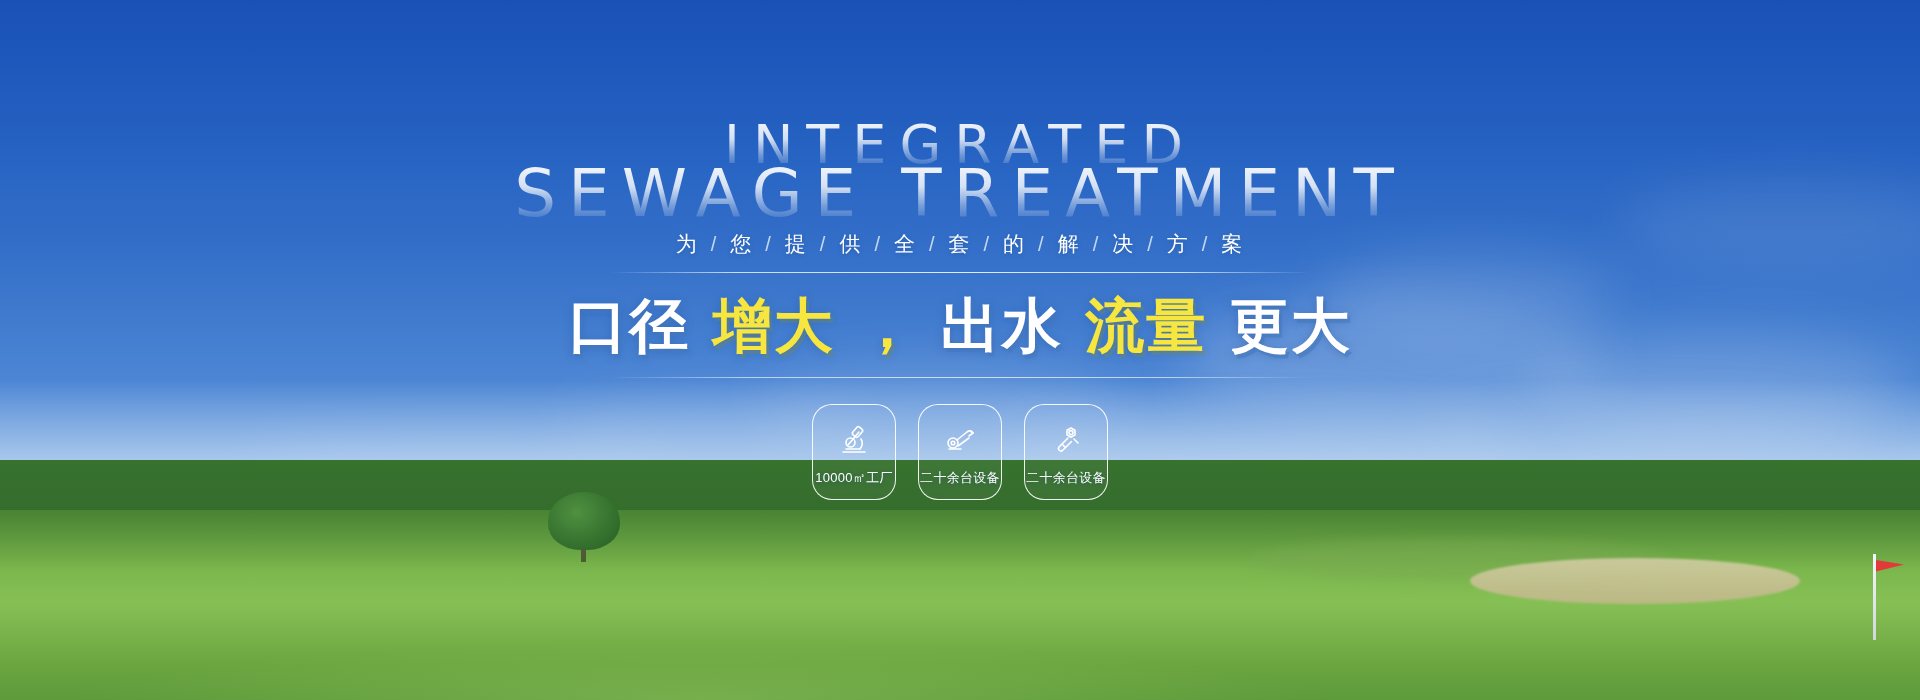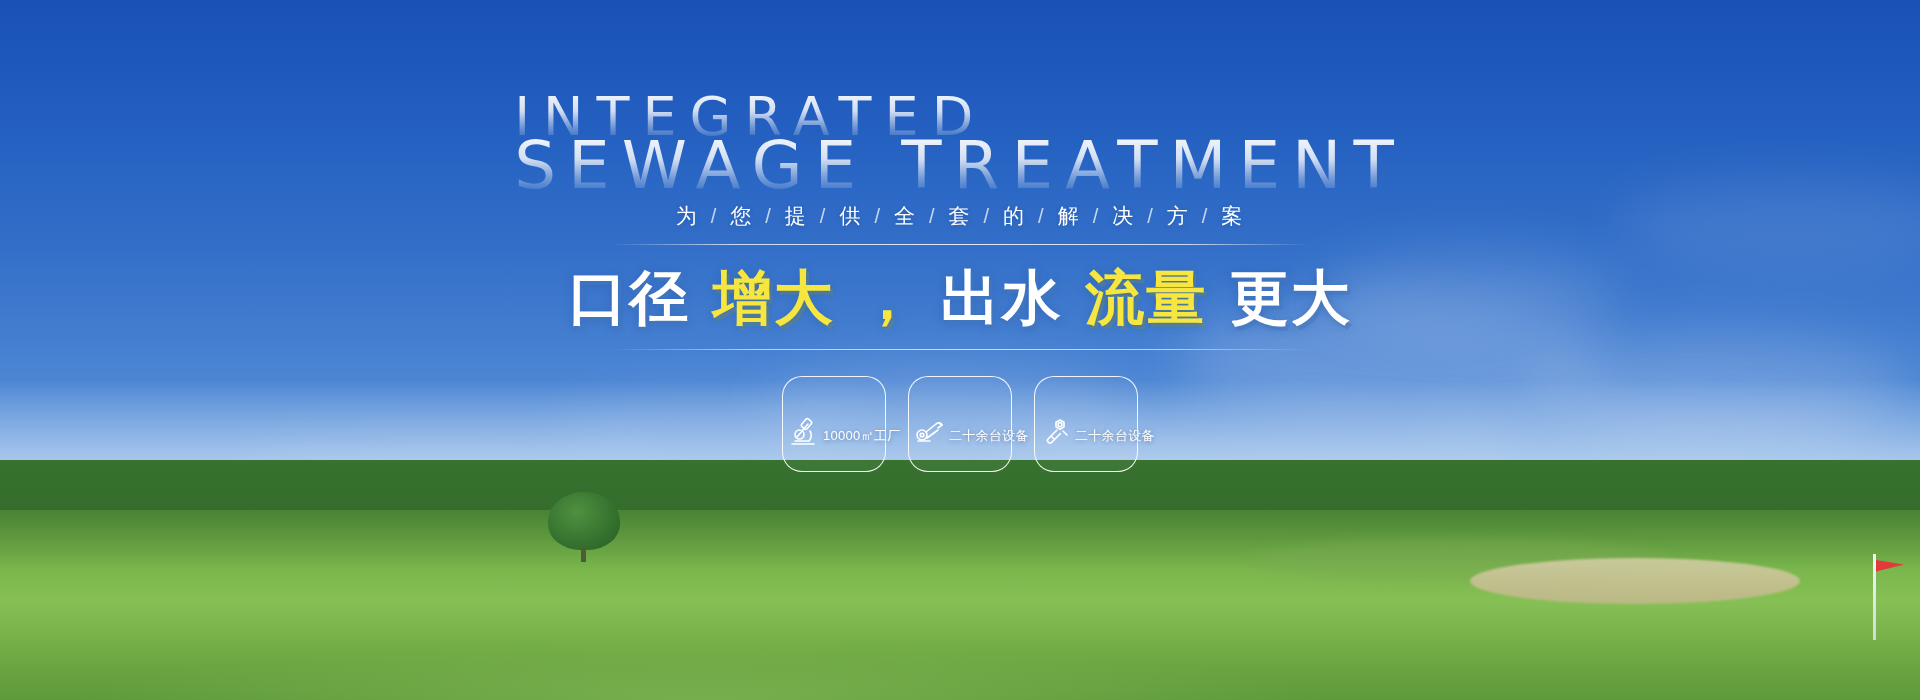--- a/index.html
+++ b/index.html
@@ -102,21 +102,21 @@
     background:#e23a3a; clip-path:polygon(0 0,100% 22%,0 58%);
   }
 
   
   .content {
     position:absolute; left:0; top:0; width:1920px; height:700px;
     display:flex; flex-direction:column; align-items:center;
   }
 
   
-  .eng-wrap { margin-top:92px; line-height:.92; }
+  .eng-wrap { margin-top:120px; text-align:center; line-height:.92; }
   .eng {
     font-size:54px; font-weight:400; letter-spacing:13px;
     font-family:"DejaVu Sans","Liberation Sans",sans-serif;
     background:linear-gradient(180deg,
        rgba(255,255,255,.95) 0%,
        rgba(255,255,255,.80) 38%,
        rgba(255,255,255,.35) 70%,
        rgba(255,255,255,.02) 100%);
     -webkit-background-clip:text; background-clip:text;
     color:transparent; -webkit-text-fill-color:transparent;
@@ -155,22 +155,22 @@
 
   .divider2 {
     width:700px; height:1px; margin-top:18px;
     background:linear-gradient(90deg, rgba(255,255,255,0) 0%, rgba(255,255,255,.62) 20%,
                rgba(255,255,255,.70) 50%, rgba(255,255,255,.62) 80%, rgba(255,255,255,0) 100%);
   }
 
   
   .badges { margin-top:26px; display:flex; gap:22px; }
   .badge {
-    width:104px; height:96px; border:1.6px solid rgba(255,255,255,.92);
-    border-radius:20px; display:flex; 
+    width:84px; height:96px; border:1.6px solid rgba(255,255,255,.92);
+    border-radius:20px; display:flex; flex-direction:column;
     align-items:center; justify-content:flex-start; padding-top:14px;
     background:rgba(255,255,255,.04);
   }
   .badge-icon { width:40px; height:40px; display:block; }
   .badge-icon svg { width:40px; height:40px; display:block; }
   .badge-label {
     margin-top:10px; color:#ffffff; font-size:13px; letter-spacing:.3px;
     white-space:nowrap; text-shadow:0 1px 4px rgba(20,60,120,.45);
   }
 </style>

